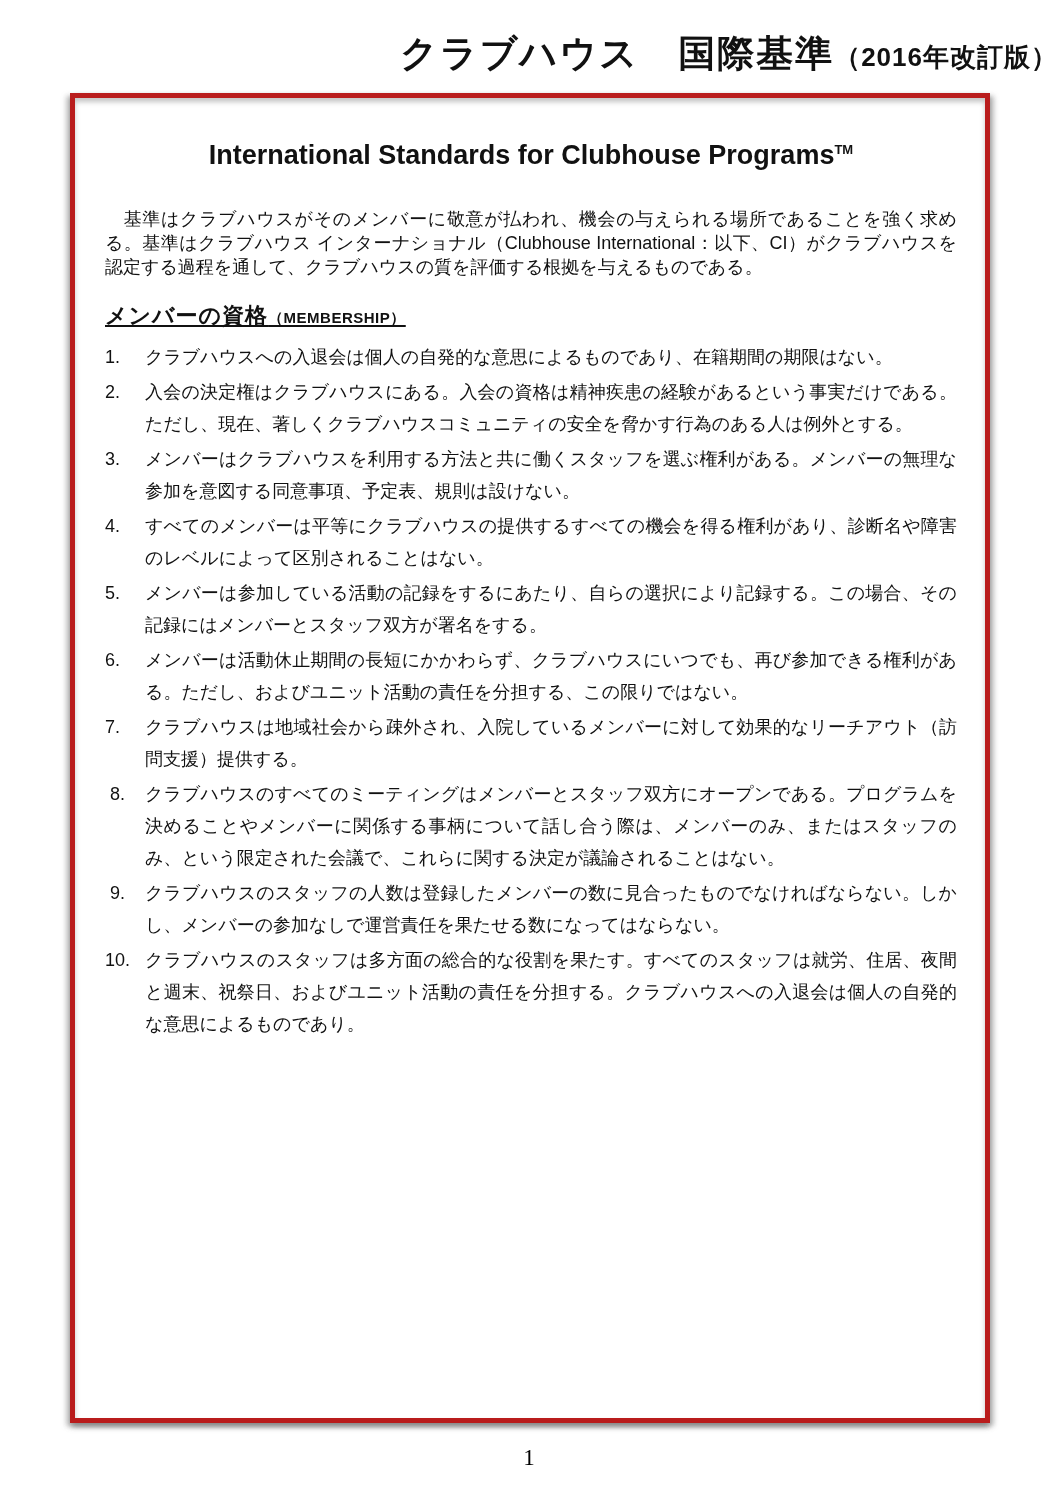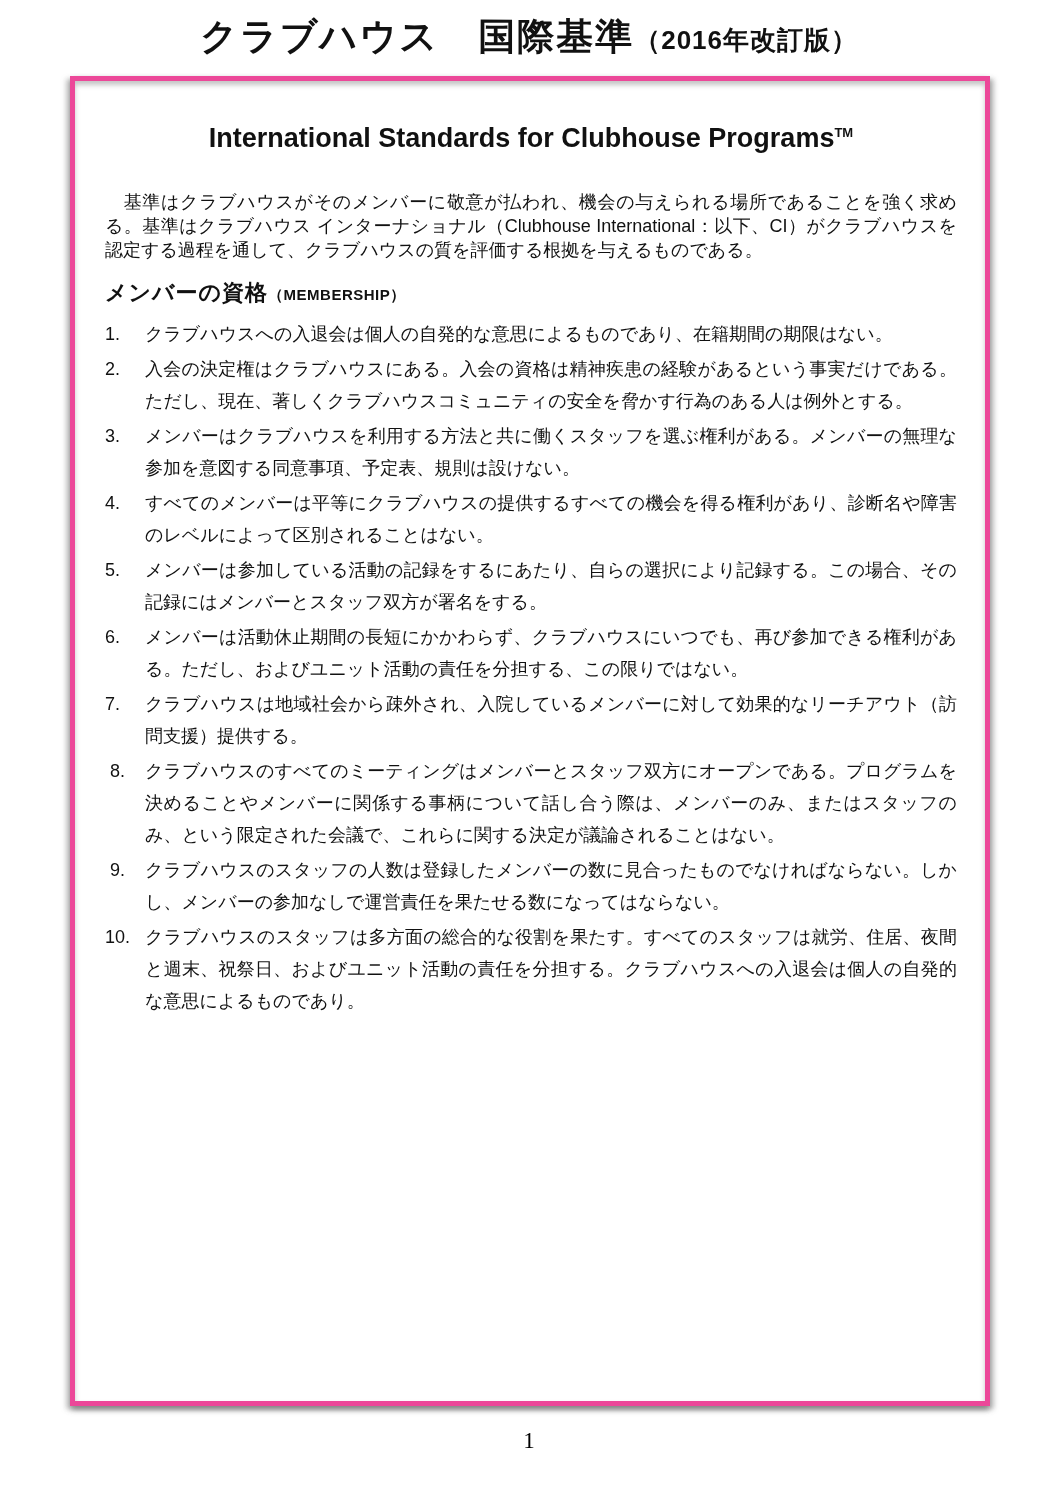--- a/index.html
+++ b/index.html
@@ -5,40 +5,40 @@
   html, body { margin: 0; padding: 0; }
   body {
     width: 1058px;
     height: 1497px;
     background: #ffffff;
     color: #111111;
     font-family: "Liberation Sans", "DejaVu Sans", sans-serif;
     overflow: hidden;
   }
   .page-header {
-    text-align: center;
-    padding-top: 9px;
+    text-align: right;
+    padding-top: 26px;
     line-height: 56px;
     white-space: nowrap;
   }
   .page-title-main {
     font-size: 37px;
     font-weight: bold;
     letter-spacing: 2px;
   }
   .page-title-suffix {
     font-size: 26px;
     font-weight: bold;
     letter-spacing: 1px;
   }
   .doc-box {
     box-sizing: border-box;
     margin: 4px 68px 0 70px;
     min-height: 1330px;
-    border: 5px solid #ec4899;
+    border: 5px solid #b91c1c;
     box-shadow:
       0 4px 5px rgba(110,110,110,0.55),
       4px 3px 5px rgba(110,110,110,0.40),
       -4px 3px 5px rgba(110,110,110,0.35),
       inset 0 4px 5px rgba(110,110,110,0.40);
     padding: 42px 28px 30px 30px;
   }
   .en-title {
     margin: 0 0 36px 0;
     text-align: center;
@@ -51,24 +51,25 @@
     vertical-align: super;
     letter-spacing: 0;
   }
   .intro p {
     margin: 0;
     font-size: 18px;
     line-height: 24px;
     text-align: justify;
   }
   .sec-head {
-    margin: 16px 0 10px 0;
+    margin: 22px 0 10px 0;
     font-size: 22px;
     font-weight: bold;
     letter-spacing: 1px;
+    text-decoration: underline;
   }
   .sec-head .sec-en {
     font-size: 15px;
     letter-spacing: 0.5px;
   }
   .list .item {
     display: flex;
     margin-bottom: 3px;
     font-size: 18px;
     line-height: 32px;

